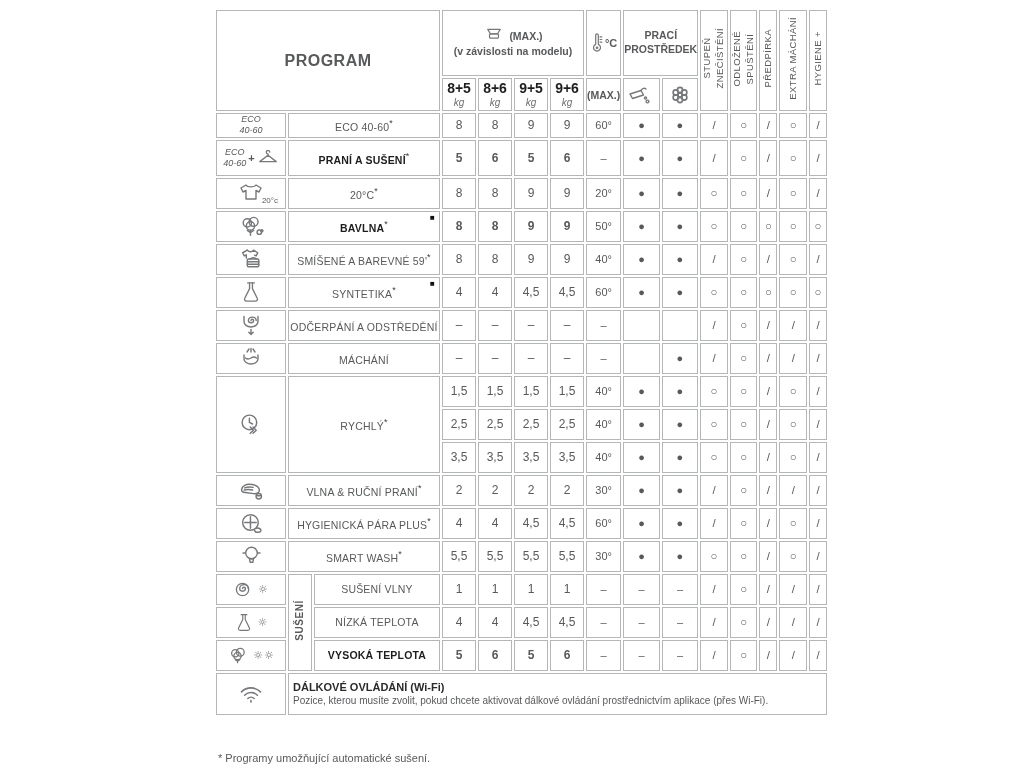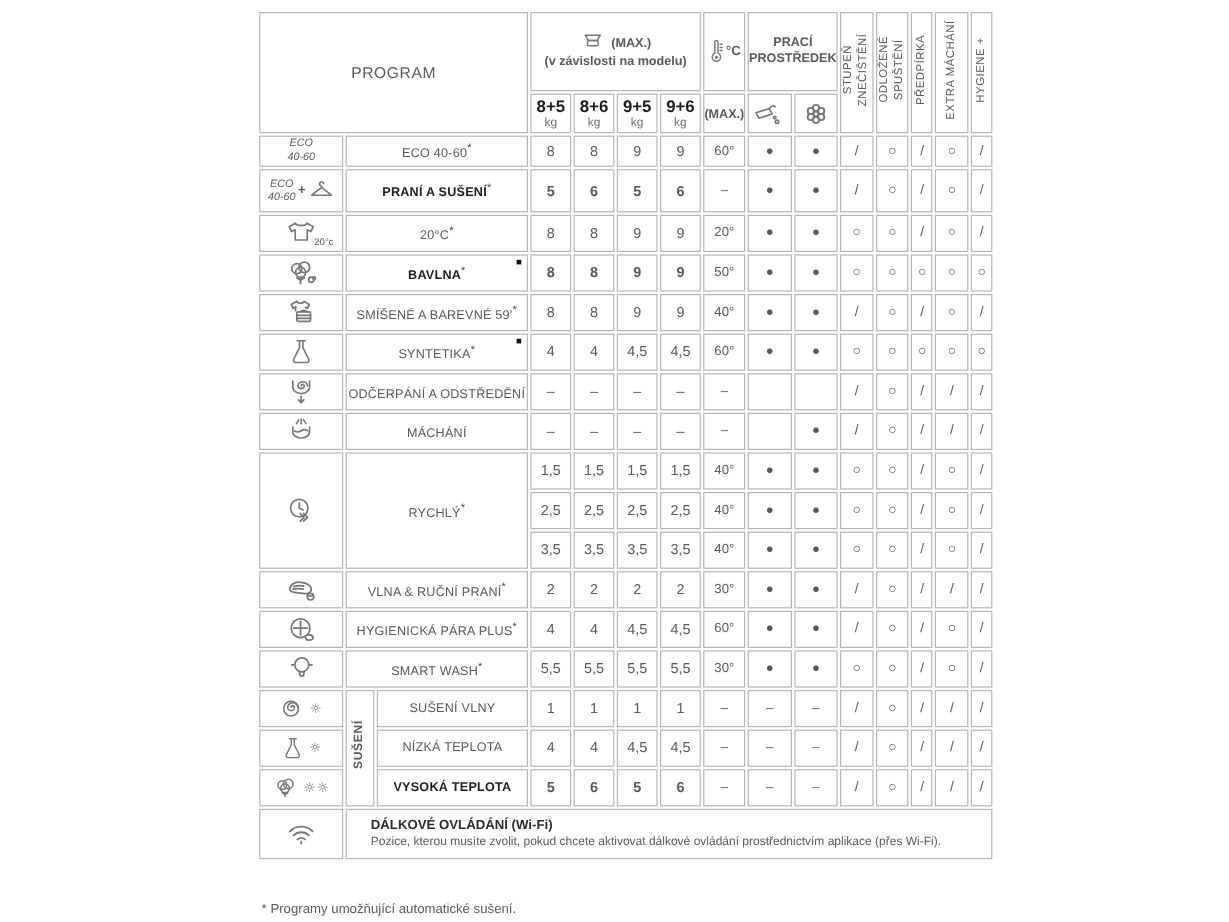--- a/index.html
+++ b/index.html
@@ -3,29 +3,29 @@
 <meta charset="utf-8">
 <style>
   html,body{margin:0;padding:0;background:#ffffff;width:1024px;height:768px;overflow:hidden;
     font-family:"Liberation Sans", sans-serif;}
   .page{position:relative;width:1024px;height:768px;background:#fff;}
   .tbl-wrap{position:absolute;left:214px;top:8px;}
   table.tbl{border-collapse:separate;border-spacing:2px;table-layout:fixed;}
   table.tbl td{border:1px solid #b4b6b8;background:#fff;text-align:center;vertical-align:middle;
     padding:0;color:#58595b;box-sizing:border-box;overflow:hidden;}
   
-  .program-head{font-weight:normal;font-size:13px;letter-spacing:.5px;color:#2b2b2b;}
+  .program-head{font-weight:bold;font-size:16px;letter-spacing:.5px;color:#2b2b2b;}
   .load-head{font-size:10.5px;font-weight:bold;color:#2b2b2b;line-height:1.35;}
   .load-top{display:flex;align-items:center;justify-content:center;gap:4px;}
   .temp-head{font-size:11px;font-weight:bold;color:#2b2b2b;}
   .temp-head .th-inner{display:flex;align-items:center;justify-content:center;gap:1px;}
   .det-head{font-weight:bold;font-size:10.5px;color:#2b2b2b;line-height:1.3;padding:0 3px;}
   .kg-head{line-height:1.2;}
   .kg-big{font-weight:bold;font-size:14px;color:#1d1d1d;}
-  .kg-unit{font-size:10px;color:#6d6e71;}
+  .kg-unit{font-size:10px;color:#6d6e71;font-style:italic;}
   .temp-max{font-weight:bold;font-size:10.5px;color:#2b2b2b;}
   .vcell{vertical-align:middle;}
   .vtext{writing-mode:vertical-rl;transform:rotate(180deg);font-size:9.5px;letter-spacing:.4px;
     color:#58595b;white-space:pre-line;line-height:1.35;display:inline-block;max-height:104px;}
   
   .icon-cell{padding:1px;}
   .name{text-align:left;padding:2px 5px 2px 7px;font-size:10.5px;letter-spacing:.2px;position:relative;}
   .pname{vertical-align:baseline;}
   .star{font-size:9px;vertical-align:super;color:#3c3c3c;}
   .marker{position:absolute;top:2px;right:4px;font-size:8px;color:#111;line-height:1;}
@@ -34,21 +34,21 @@
   .temp{font-size:11px;}
   .det{font-size:11px;color:#111;}
   .opt{font-size:11.5px;color:#4d4e50;}
   .eco-label{font-size:9px;line-height:1.2;white-space:pre-line;color:#58595b;display:inline-block;font-style:italic;}
   .plus-glyph{font-size:11px;font-weight:bold;color:#58595b;margin:0 1px;}
   .icon-flex{display:flex;align-items:center;justify-content:center;gap:1px;}
   .icon-rel{position:relative;display:inline-block;}
   .icon-caption{font-size:8px;color:#58595b;position:absolute;right:-14px;bottom:-2px;}
   .sun{font-family:"DejaVu Sans", sans-serif;font-size:11px;color:#6d6e71;margin-left:3px;letter-spacing:1px;}
   .section-label{font-weight:bold;font-size:10px;letter-spacing:.6px;}
-  .wifi-cell{text-align:left !important;padding:3px 20px !important;margin-top:28px;}
+  .wifi-cell{text-align:left !important;padding:3px 4px !important;margin-top:28px;}
   .wifi-title{font-weight:bold;font-size:11px;color:#2b2b2b;margin-bottom:2px;}
   .wifi-desc{font-size:10px;color:#58595b;}
   .footnote{position:absolute;left:218px;top:752px;font-size:11px;color:#58595b;}
   
   svg.ic{fill:none;stroke:#77787b;stroke-width:1.4;stroke-linecap:round;stroke-linejoin:round;display:inline-block;vertical-align:middle;}
   svg.ic .fil{fill:#77787b;stroke:none;}
   
   tr.hr1 td{height:66px;}
   tr.hr2 td{height:33px;}
   tr.r-sm td{height:24px;}

